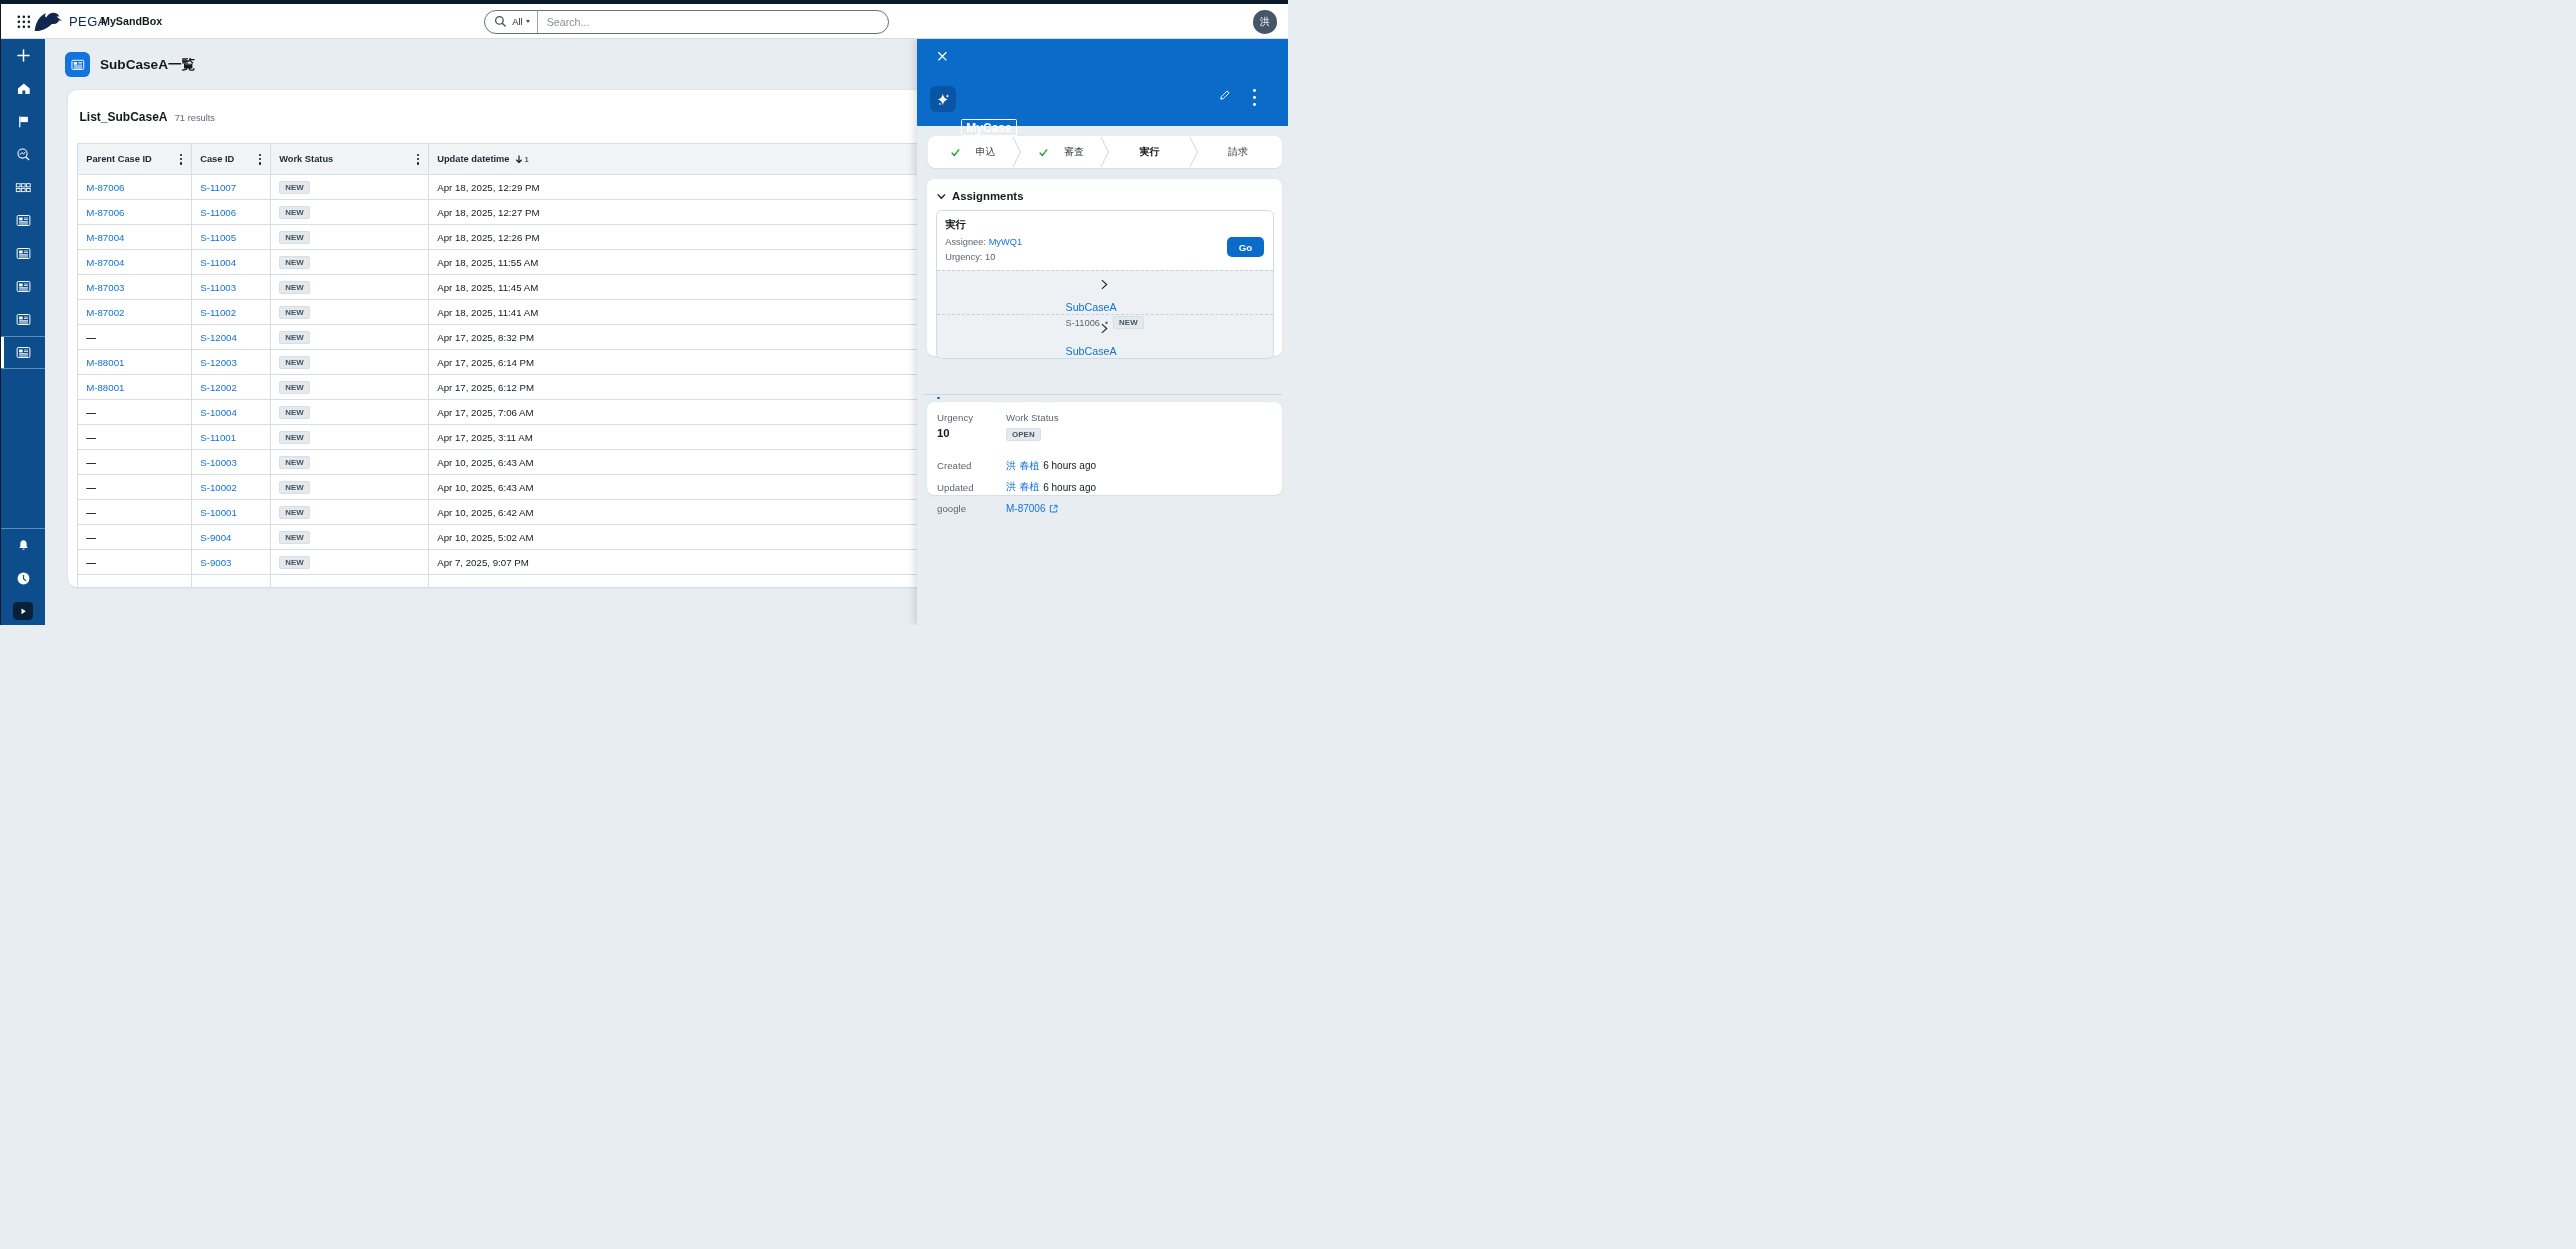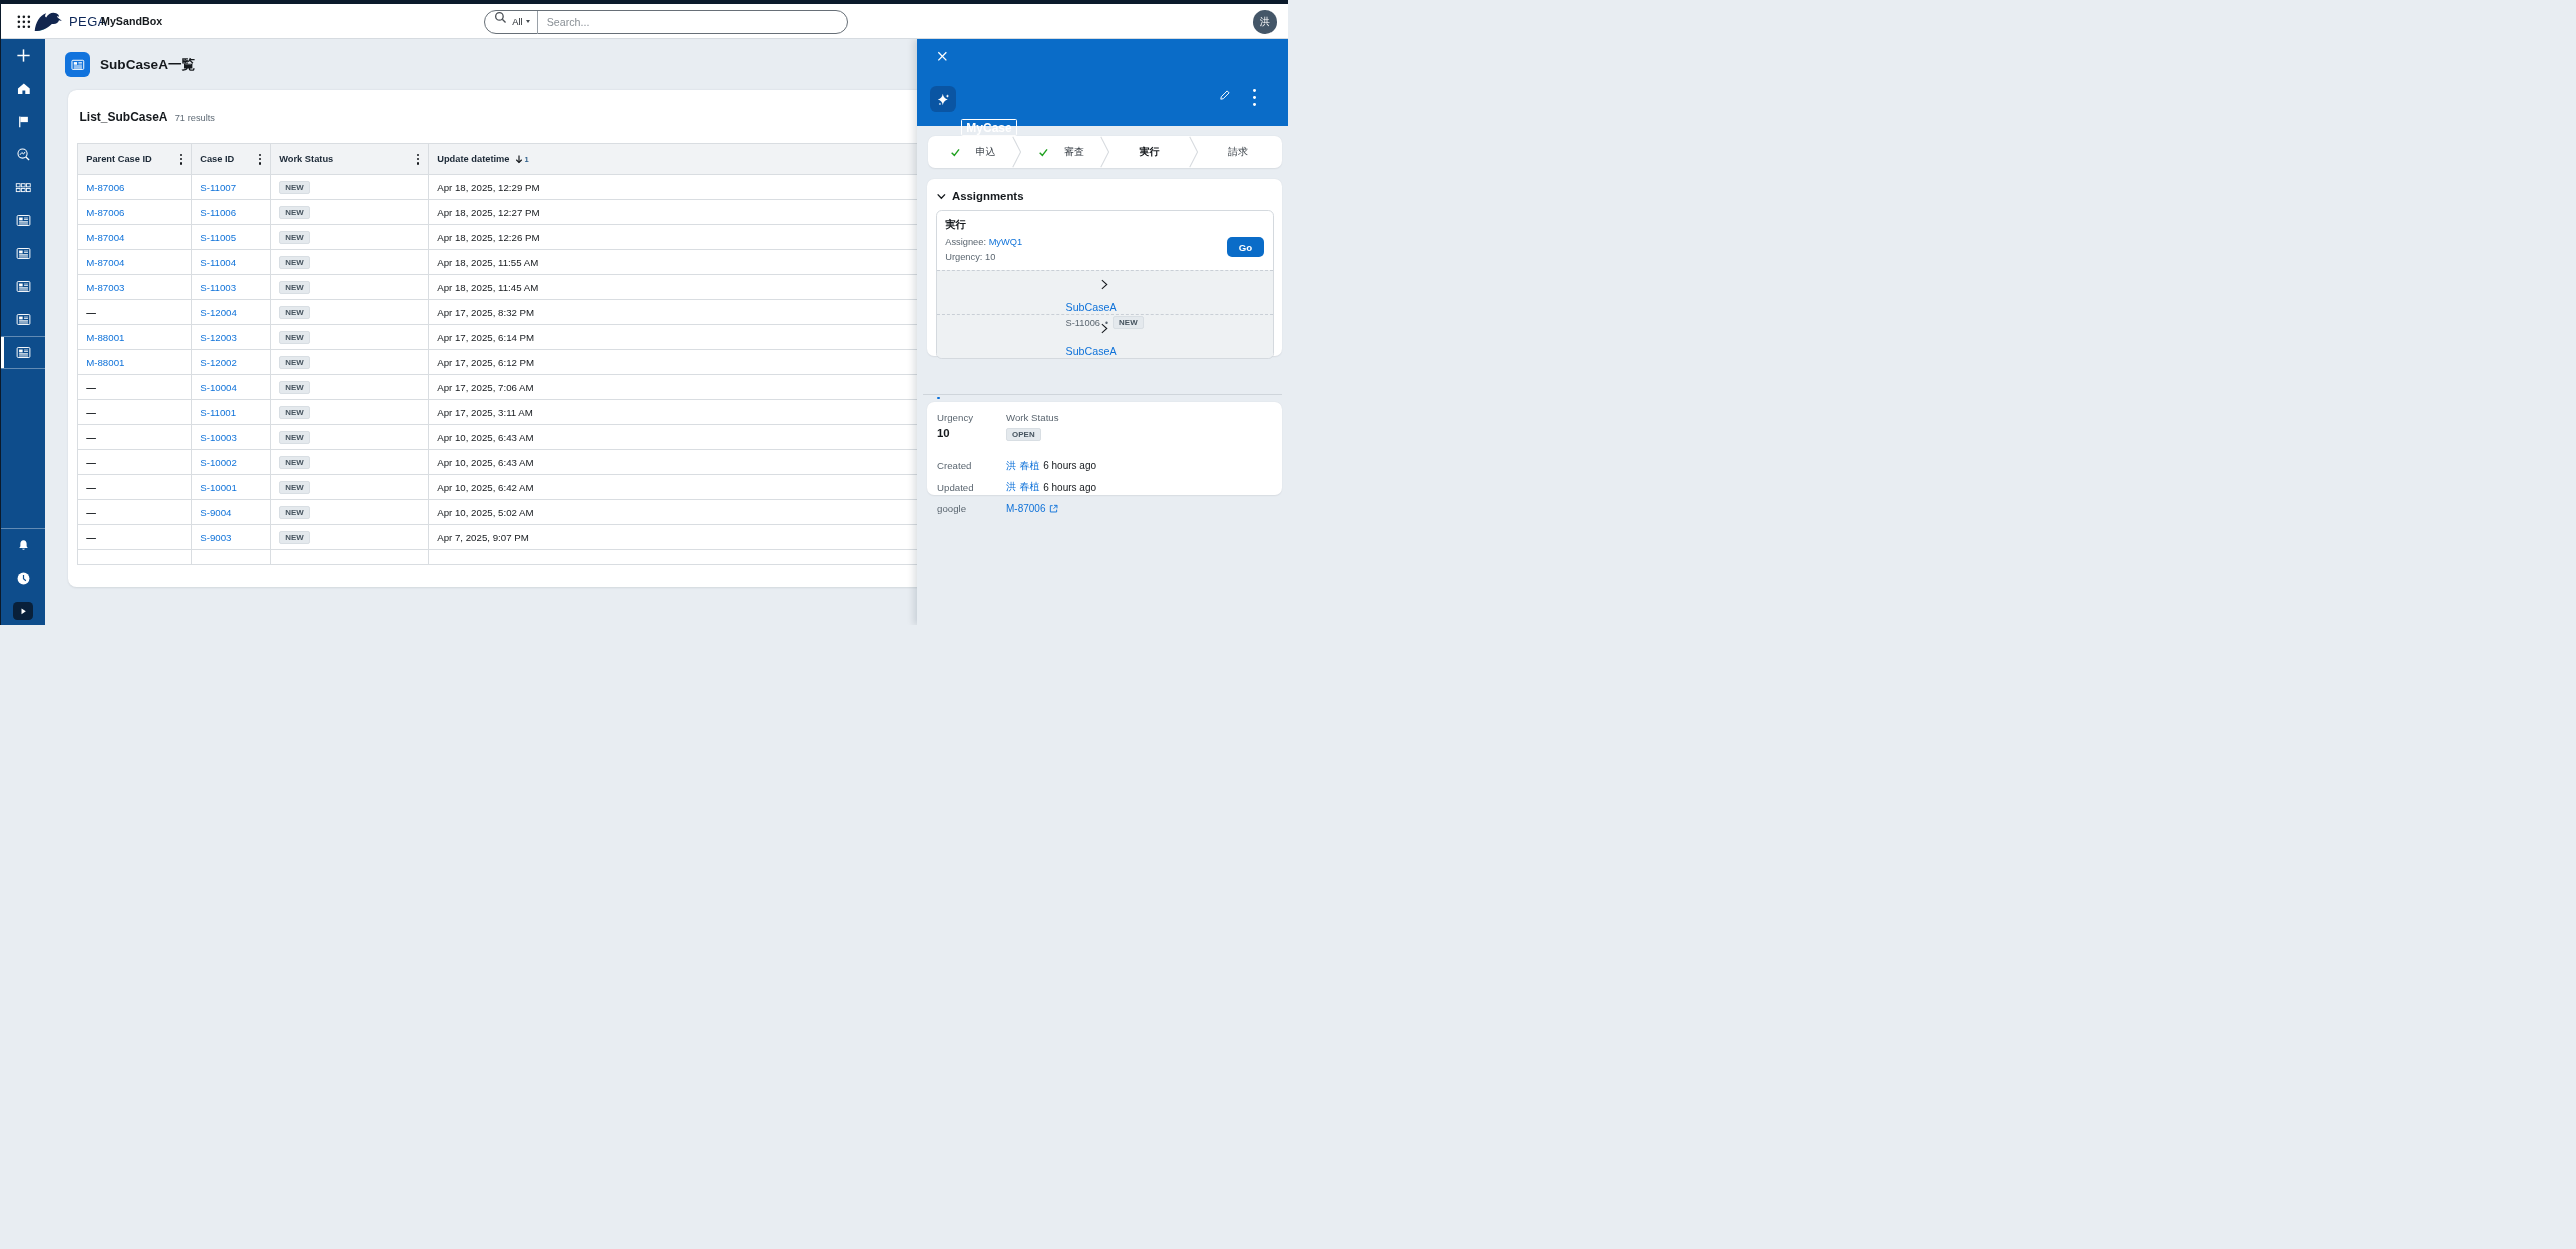--- a/index.html
+++ b/index.html
@@ -10,21 +10,21 @@
   
   .edge-top { position:absolute; left:0; top:0; width:1288px; height:3.6px; background:#0b1a2b; z-index:50; }
   .edge-left { position:absolute; left:0; top:0; width:1.4px; height:625px; background:#0b1a2b; z-index:50; }
 
   
   .app-header { position:absolute; left:0; top:3.6px; width:1288px; height:35px; background:#fff; border-bottom:0.7px solid #d6dbe0; z-index:40; }
   .launcher { position:absolute; left:15px; top:8.6px; width:18.6px; height:18.6px; display:flex; align-items:center; justify-content:center; cursor:pointer; }
   .brand { position:absolute; left:34px; top:5px; height:26px; display:flex; align-items:center; gap:5px; }
   .brand-word { font-size:13px; font-weight:400; letter-spacing:0.4px; color:#0b2557; }
   .app-name { position:absolute; left:101px; top:0; height:35px; display:flex; align-items:center; font-size:10.7px; font-weight:700; color:#15191d; }
-  .search-pill { position:absolute; left:484px; top:6.4px; width:364px; height:23.6px; border:1.1px solid #676f77; border-radius:12px; background:#fff; display:flex; }
+  .search-pill { position:absolute; left:484px; top:6.4px; width:405px; height:23.6px; border:1.1px solid #676f77; border-radius:12px; background:#fff; display:flex; align-items:center; }
   .search-pill .sicon { margin-left:8.6px; display:flex; }
   .search-scope { display:flex; align-items:center; gap:3.6px; padding:0 7.2px 0 5.7px; font-size:9.3px; color:#23282d; height:100%; cursor:pointer; }
   .search-scope .caret { width:0; height:0; border-left:2.9px solid transparent; border-right:2.9px solid transparent; border-top:3.6px solid #444a50; }
   .search-div { width:0.7px; height:23px; background:#9aa1a8; }
   .search-input { flex:1; border:none; outline:none; font-size:10.7px; color:#2a2f34; padding:0 8.6px; background:transparent; font-family:inherit; }
   .search-input::placeholder { color:#8a9096; }
   .avatar { position:absolute; left:1253px; top:6.4px; width:23.6px; height:23.6px; border-radius:50%; background:#445668; color:#fff; font-size:10px; display:flex; align-items:center; justify-content:center; cursor:pointer; }
 
   
   .sidebar { position:absolute; left:1.4px; top:39px; width:44px; height:586px; background:#0e4d8c; z-index:30; }
@@ -375,20 +375,26 @@
               <td><span class="cell-link plink">M-87004</span></td>
               <td><span class="cell-link">S-11004</span></td>
               <td><span class="badge">NEW</span></td>
               <td>Apr 18, 2025, 11:55 AM</td>
             </tr>
             <tr>
               <td><span class="cell-link plink">M-87003</span></td>
               <td><span class="cell-link">S-11003</span></td>
               <td><span class="badge">NEW</span></td>
               <td>Apr 18, 2025, 11:45 AM</td>
+            </tr>
+            <tr>
+              <td><span class="cell-link plink">M-87002</span></td>
+              <td><span class="cell-link">S-11002</span></td>
+              <td><span class="badge">NEW</span></td>
+              <td>Apr 18, 2025, 11:41 AM</td>
             </tr>
             <tr>
               <td><span class="cell-link plink is-dash">—</span></td>
               <td><span class="cell-link">S-12004</span></td>
               <td><span class="badge">NEW</span></td>
               <td>Apr 17, 2025, 8:32 PM</td>
             </tr>
             <tr>
               <td><span class="cell-link plink">M-88001</span></td>
               <td><span class="cell-link">S-12003</span></td>

